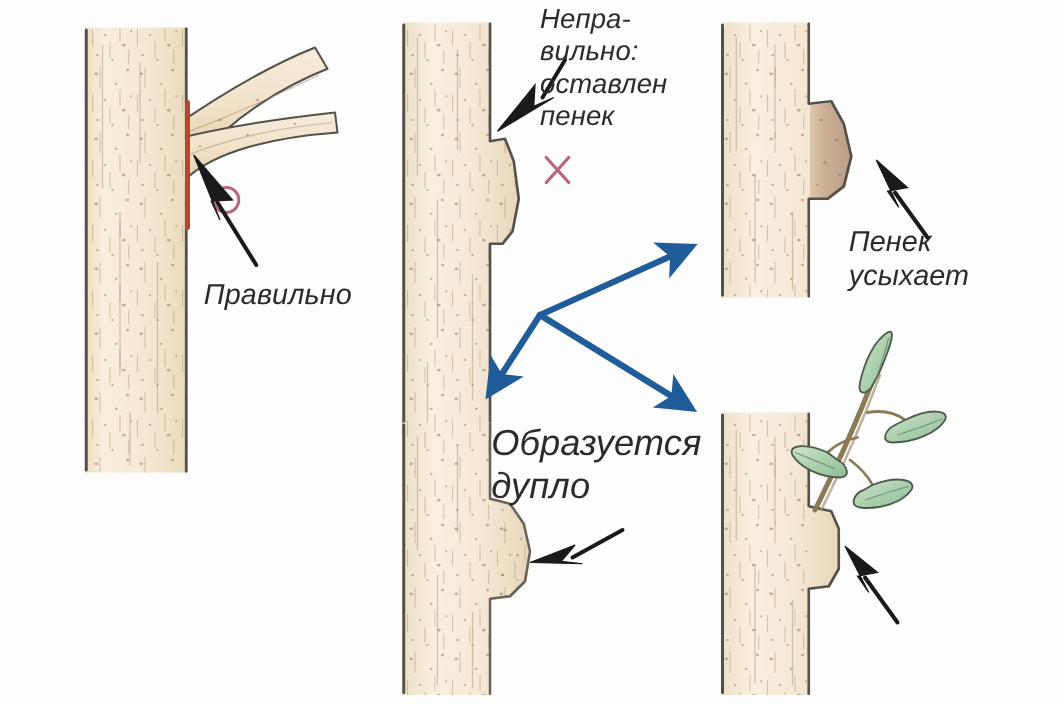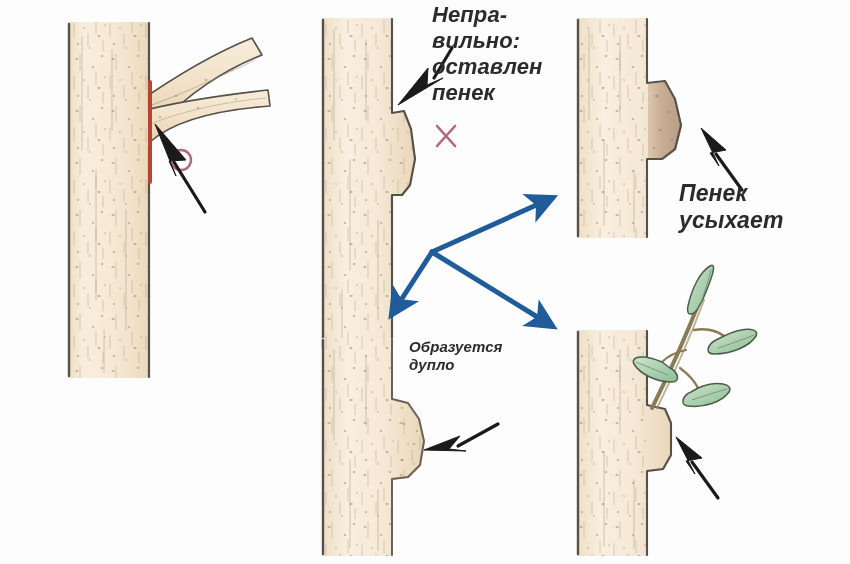--- a/index.html
+++ b/index.html
@@ -21,30 +21,30 @@
     position: absolute;
     left: 0;
     top: 0;
     width: 850px;
     height: 564px;
   }
   .caption {
     position: absolute;
     font-family: "Liberation Sans", sans-serif;
     font-style: italic;
-    font-weight: 700;
+    font-weight: 400;
     color: #2b2b2b;
     line-height: 1.18;
     white-space: pre;
     letter-spacing: 0.1px;
   }
   #cap-correct   { left: 163px; top: 222px; font-size: 23px; }
   #cap-incorrect { left: 432px; top: 2px;   font-size: 22px; }
   #cap-dries     { left: 679px; top: 180px; font-size: 23px; }
-  #cap-hollow    { left: 409px; top: 338px; font-size: 15px; }
+  #cap-hollow    { left: 393px; top: 338px; font-size: 29px; }
   #cap-watersprout { left: 676px; top: 487px; font-size: 23px; }
 </style>
 </head>
 <body>
 
 <div id="stage">
 
   <svg id="art" viewBox="0 0 850 564" xmlns="http://www.w3.org/2000/svg">
     <defs>
       <linearGradient id="barkGrad" x1="0" y1="0" x2="1" y2="0">
@@ -268,20 +268,21 @@
       </g>
     </g>
 
     <g stroke="#1f5c99" stroke-width="5" fill="none" stroke-linecap="round">
       <path d="M432,252 L552,198" marker-end="url(#blueHead)"></path>
       <path d="M432,252 L552,326" marker-end="url(#blueHead)"></path>
       <path d="M432,252 L392,314" marker-end="url(#blueHead)"></path>
     </g>
   </svg>
 
+  <div class="caption" id="cap-correct">Правильно</div>
 
   <div class="caption" id="cap-incorrect">Непра-
 вильно:
 оставлен
 пенек</div>
 
   <div class="caption" id="cap-dries">Пенек
 усыхает</div>
 
   <div class="caption" id="cap-hollow">Образуется

